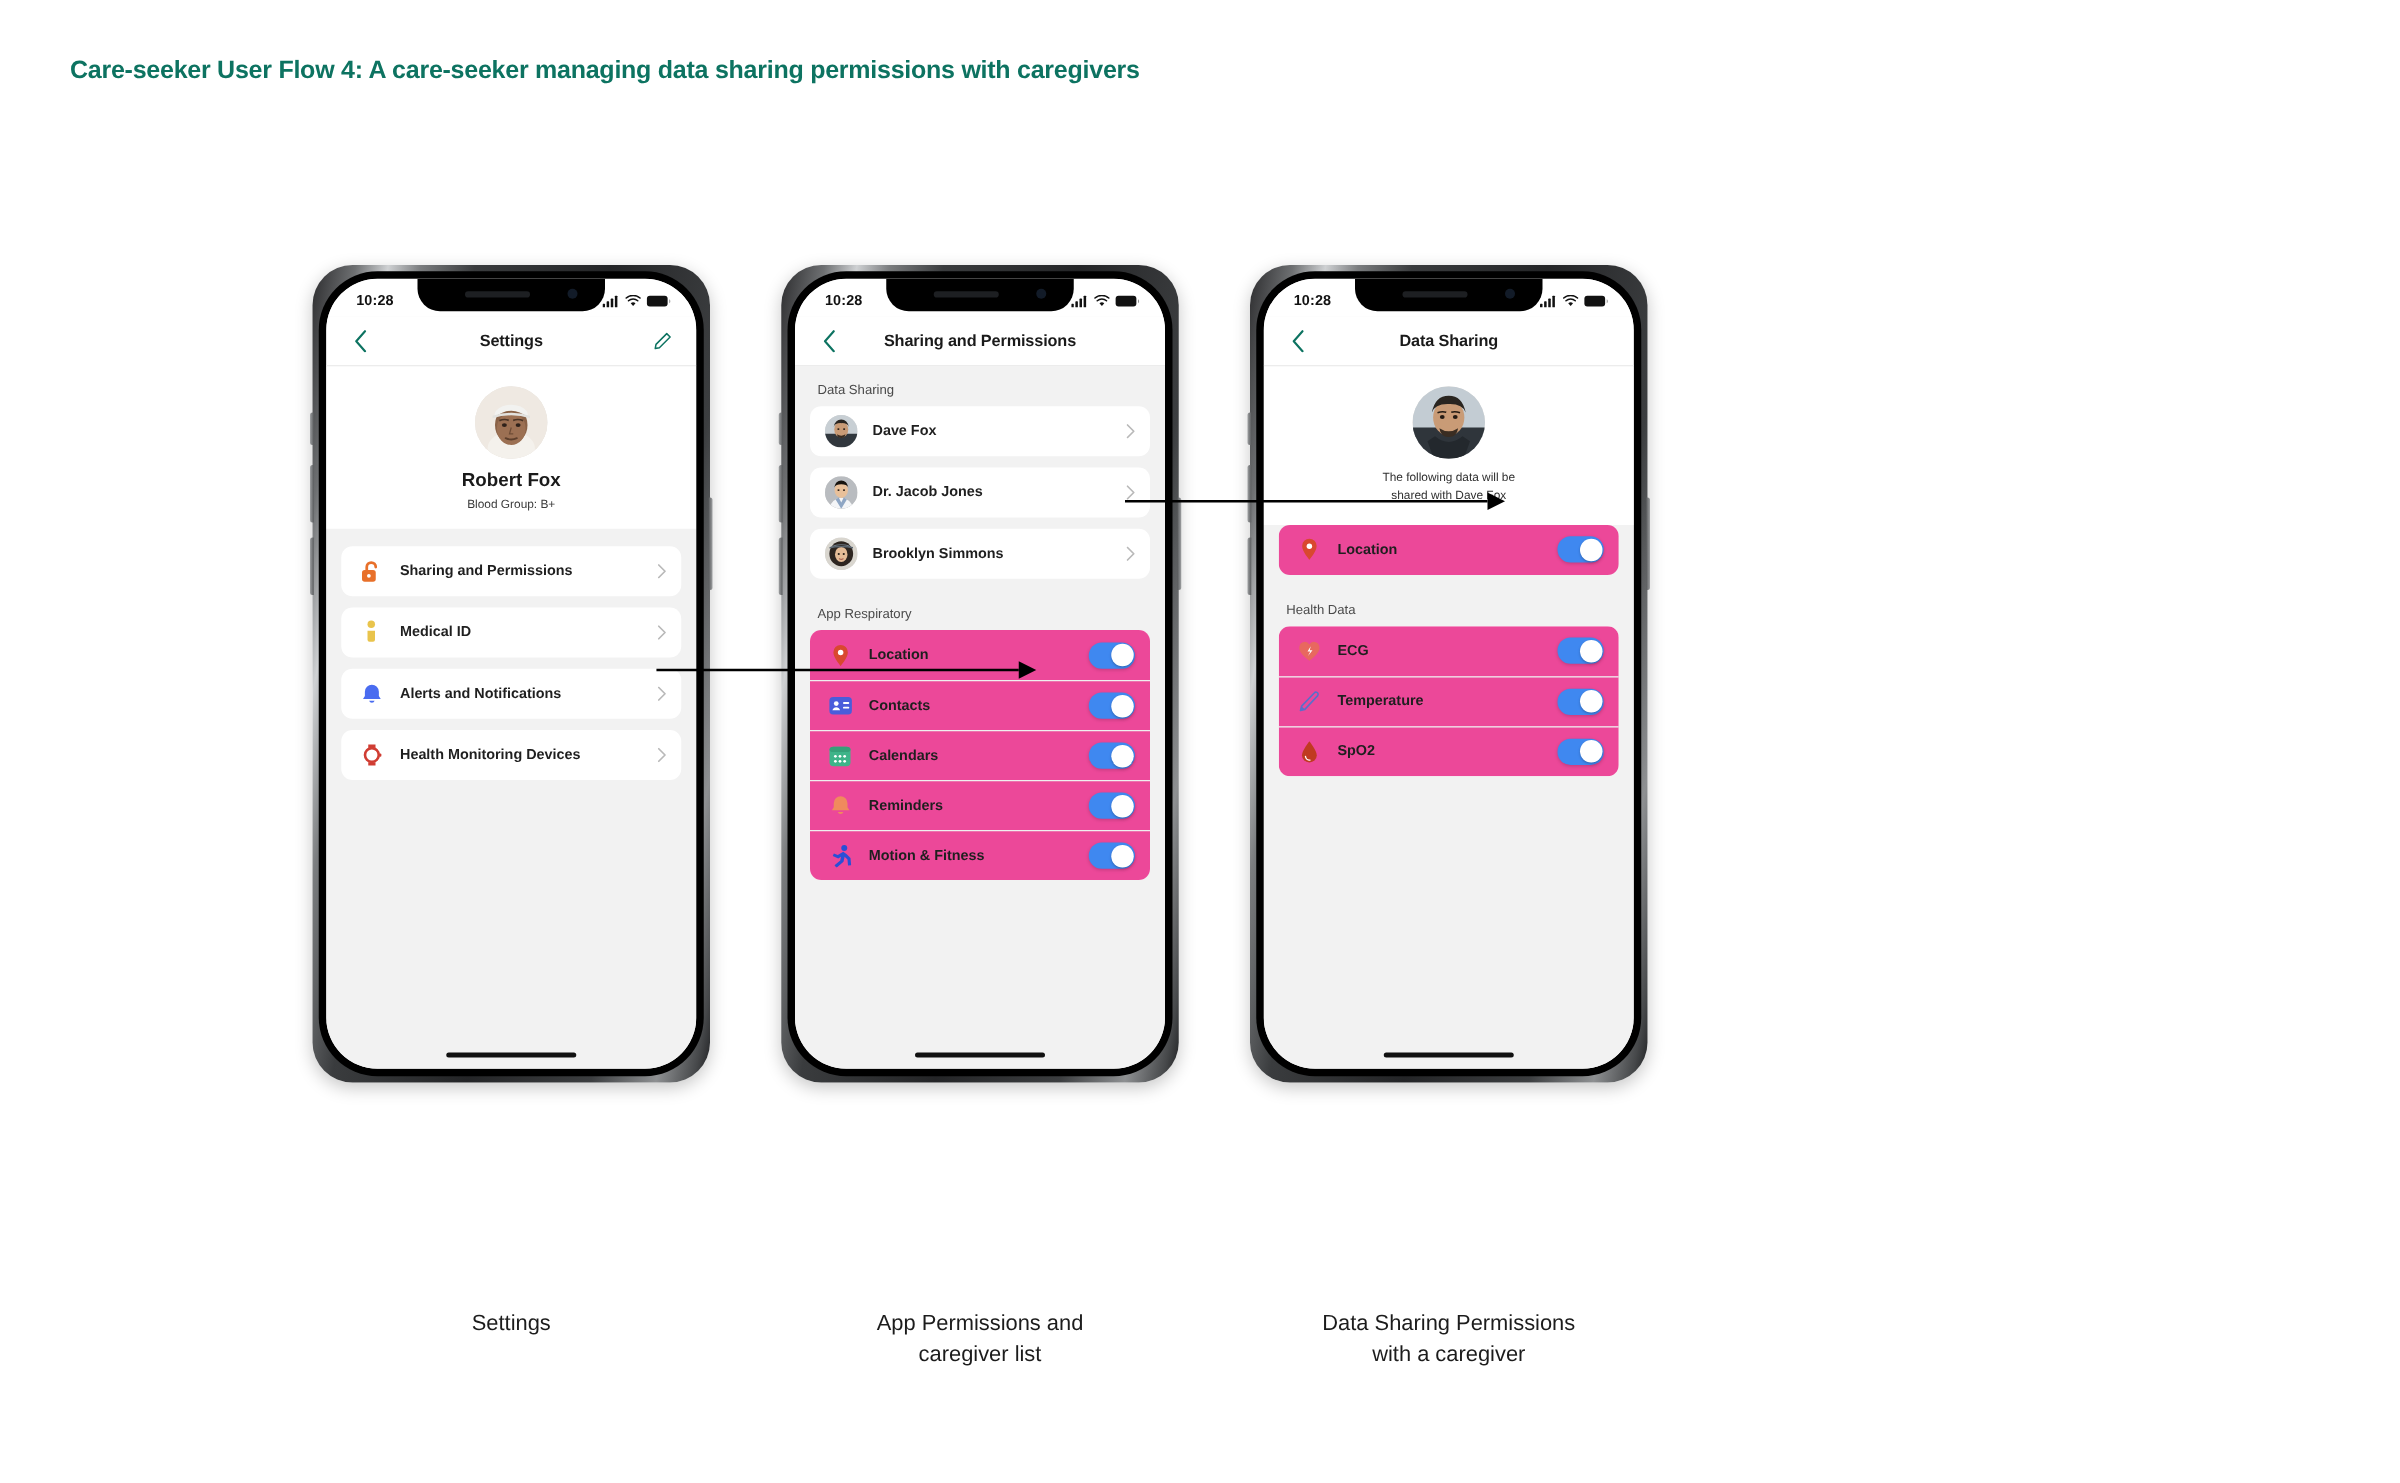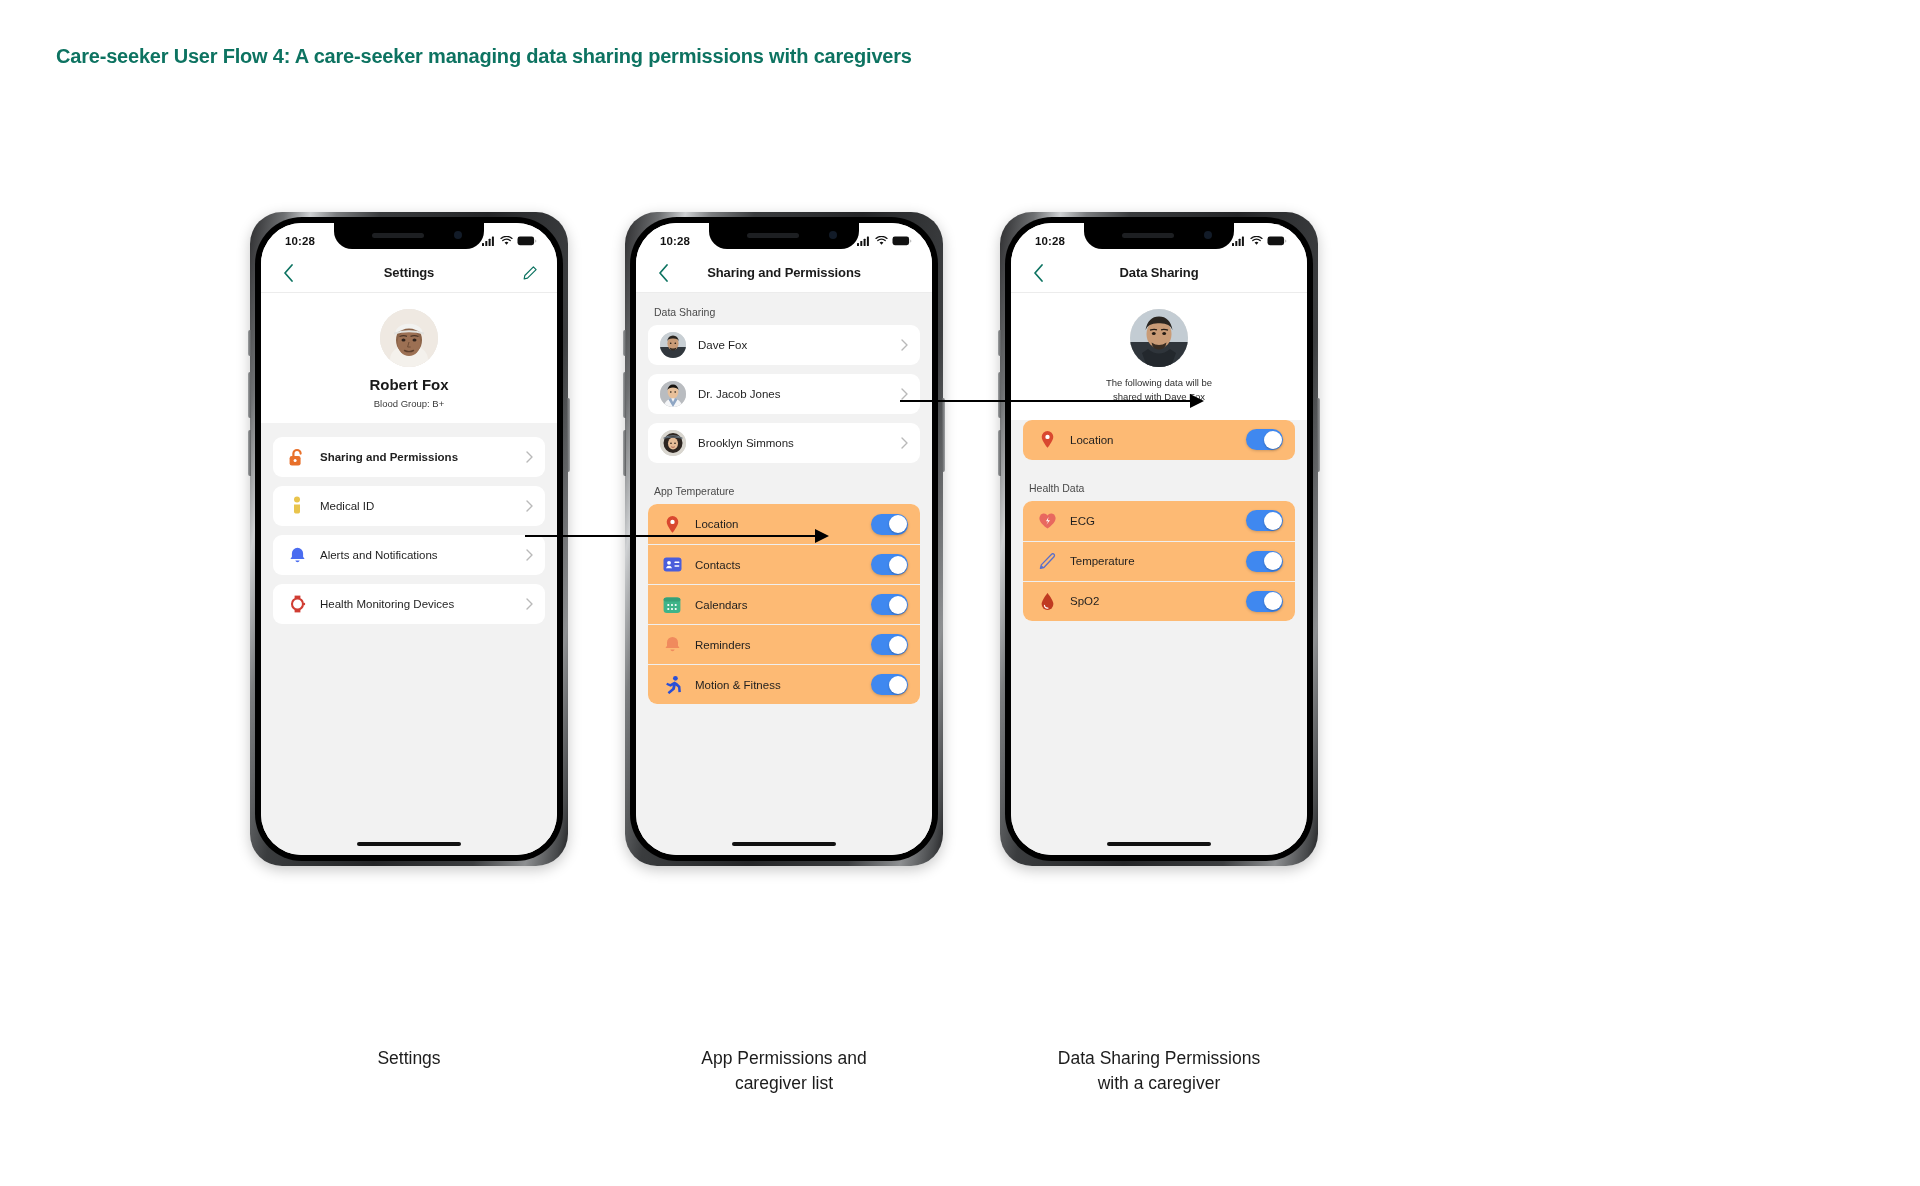--- a/index.html
+++ b/index.html
@@ -155,34 +155,34 @@
     border-radius: 9px;
     margin: 0 12px 9px;
     overflow: hidden;
   }
 
   .row {
     display: flex;
     align-items: center;
     height: 40px;
     padding: 0 12px;
-    background: #fdba74;
+    background: #ec4899;
   }
   .row + .row { border-top: 1px solid #efefef; }
   .row-icon {
     width: 24px; height: 24px;
     display:flex; align-items:center; justify-content:center;
     flex: 0 0 24px;
     margin-right: 11px;
   }
   .row-label {
     flex: 1 1 auto;
     font-size: 11.5px;
     color: #1f1f1f;
-    font-weight: 400;
+    font-weight: 700;
   }
   .row-label.bold { font-weight: 600; }
   .chev {
     color: #b9b9b9;
     flex: 0 0 auto;
     display:flex; align-items:center;
   }
 
   .av-sm {
     width: 26px; height: 26px; border-radius: 50%;
@@ -494,21 +494,21 @@
               </svg>
             </div>
             <div class="row-label">Brooklyn Simmons</div>
             <div class="chev">
               <svg width="7" height="12" viewBox="0 0 7 12">
                   <path d="M1 1 L6 6 L1 11" stroke="#b9b9b9" stroke-width="1.4" fill="none" stroke-linecap="round" stroke-linejoin="round"></path>
                 </svg>
             </div>
           </div>
 
-          <div class="section-label">App Temperature</div>
+          <div class="section-label">App Respiratory</div>
 
           <div class="card">
             <div class="row">
               <div class="row-icon">
                 <svg width="15" height="19" viewBox="0 0 15 19">
                     <path d="M7.5 1 a5.8 5.8 0 0 1 5.8 5.8 c0 4.3 -5.8 11 -5.8 11 s-5.8 -6.7 -5.8 -11 a5.8 5.8 0 0 1 5.8 -5.8Z" fill="#d9482f"></path>
                     <circle cx="7.5" cy="6.9" r="2.2" fill="#fff"></circle>
                   </svg>
               </div>
               <div class="row-label">Location</div>

